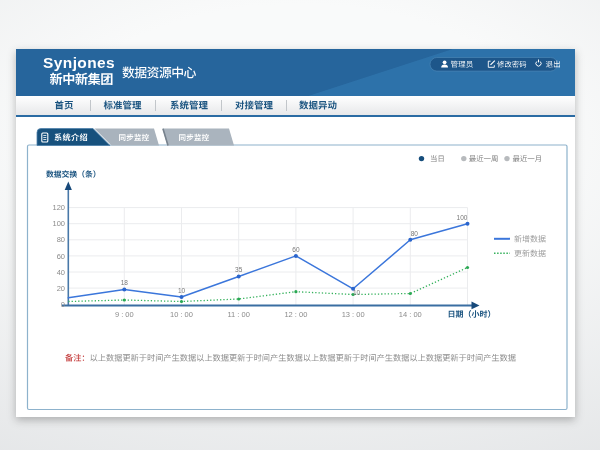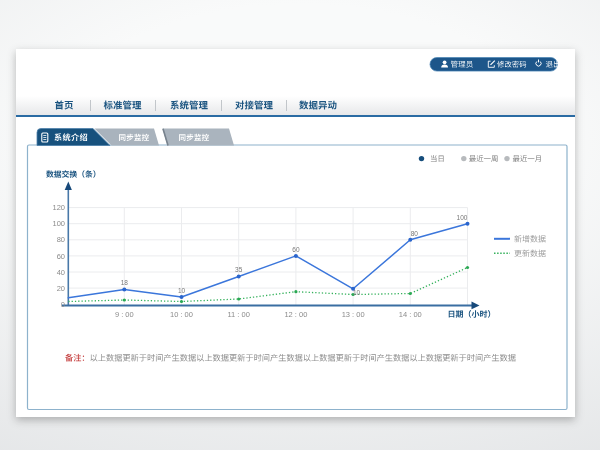--- a/index.html
+++ b/index.html
@@ -4,20 +4,23 @@
 html,body{margin:0;padding:0;width:600px;height:450px;overflow:hidden}
 body{font-family:"Liberation Sans",sans-serif;background:radial-gradient(128% 94% at 50% 31%,#f9fafa 32%,#dfe1e3 100%);position:relative}
 .card{position:absolute;left:16px;top:49px;width:559px;height:368px;background:#fff;box-shadow:0 3px 8px rgba(60,60,60,.35)}
 .hdr{position:absolute;left:0;top:0;width:100%;height:47px;background:linear-gradient(162deg,#26659c 61.9%,#2d72aa 62.3%)}
 .logo{position:absolute;left:27px;top:5px;color:#fff;font-size:15.5px;font-weight:bold;letter-spacing:.4px}
 .nav{position:absolute;left:0;top:47px;width:100%;height:19px;background:linear-gradient(#ffffff,#e7e8ea);border-bottom:2px solid #2a6ba3}
 .sep{position:absolute;top:4px;width:1px;height:11px;background:#c2c6ca}
 </style></head>
 <body>
 <div class="card">
+  <div class="hdr">
+      <div class="logo">Synjones</div>
+    </div>
   <div class="nav">
     <div class="sep" style="left:74px"></div>
     <div class="sep" style="left:139px"></div>
     <div class="sep" style="left:205px"></div>
     <div class="sep" style="left:270px"></div>
   </div>
 </div>
 <svg width="600" height="450" viewBox="0 0 600 450" xmlns="http://www.w3.org/2000/svg" style="position:absolute;left:0;top:0">
     <defs>
       <path id="b7cfb" d="M242 216C195 153 114 84 38 43C68 25 119 -14 143 -37C216 13 305 96 364 173ZM619 158C697 100 795 17 839 -37L946 34C895 90 794 169 717 221ZM642 441C660 423 680 402 699 381L398 361C527 427 656 506 775 599L688 677C644 639 595 602 546 568L347 558C406 600 464 648 515 698C645 711 768 729 872 754L786 853C617 812 338 787 92 778C104 751 118 703 121 673C194 675 271 679 348 684C296 636 244 598 223 585C193 564 170 550 147 547C159 517 175 466 180 444C203 453 236 458 393 469C328 430 273 401 243 388C180 356 141 339 102 333C114 303 131 248 136 227C169 240 214 247 444 266V44C444 33 439 30 422 29C405 29 344 29 292 31C310 0 330 -51 336 -86C410 -86 466 -85 510 -67C554 -48 566 -17 566 41V275L773 292C798 259 820 228 835 202L929 260C889 324 807 418 732 488Z"></path>

